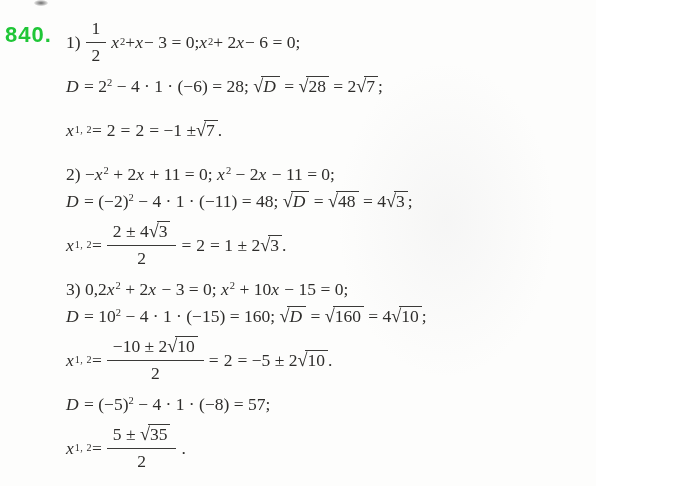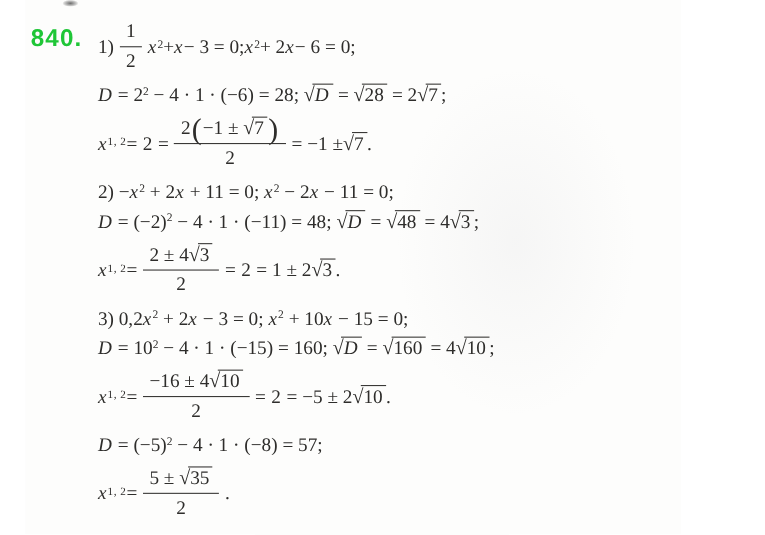--- a/index.html
+++ b/index.html
@@ -4,21 +4,20 @@
 <style>
   html,body{margin:0;padding:0;background:#ffffff;}
   .page{
     position:relative;
     width:596px;height:486px;
     box-sizing:border-box;
     background:#fdfdfc;
     overflow:hidden;
     font-family:"Liberation Serif","DejaVu Serif",serif;
     color:#2e2d2b;
-    margin-left:23px;
   }
   .scan-smudge{
     position:absolute;top:0;left:34px;width:14px;height:6px;
     background:radial-gradient(ellipse at center,#4a4a4a 0%,rgba(80,80,80,.35) 55%,rgba(255,255,255,0) 75%);
     opacity:.8;pointer-events:none;
   }
   .scan-shade{
     position:absolute;top:60px;right:40px;width:220px;height:320px;
     background:radial-gradient(ellipse at center,rgba(180,180,185,.10) 0%,rgba(255,255,255,0) 70%);
     pointer-events:none;
@@ -94,21 +93,20 @@
       <div class="math-line"><span class="i">D</span><span class="r"> = 2</span><span class="sup">2</span><span class="r"> − 4 · 1 · (−6) = 28; </span><span class="sqrt"><span class="rad">√</span><span class="vinc"><span class="i">D</span></span></span><span class="r"> = </span><span class="sqrt"><span class="rad">√</span><span class="vinc"><span class="r">28</span></span></span><span class="r"> = 2</span><span class="sqrt"><span class="rad">√</span><span class="vinc"><span class="r">7</span></span></span><span class="r">;</span></div>
       <div class="math-line tall">
         <span class="i">x</span>
         <span class="sub">1, 2</span>
         <span class="r"> = </span>
         <span class="frac">
           <span class="fden"><span class="r">2</span></span>
         </span>
         <span class="r"> = </span>
         <span class="frac">
-          <span class="fnum"><span class="r">2</span><span class="bp">(</span><span class="r">−1 ± </span><span class="sqrt"><span class="rad">√</span><span class="vinc"><span class="r">7</span></span></span><span class="bp">)</span></span>
           <span class="fden"><span class="r">2</span></span>
         </span>
         <span class="r"> = −1 ± </span>
         <span class="sqrt"><span class="rad">√</span><span class="vinc"><span class="r">7</span></span></span>
         <span class="r">.</span>
       </div>
       <div class="math-line"><span class="r">2) −</span><span class="i">x</span><span class="sup">2</span><span class="r"> + 2</span><span class="i">x</span><span class="r"> + 11 = 0; </span><span class="i">x</span><span class="sup">2</span><span class="r"> − 2</span><span class="i">x</span><span class="r"> − 11 = 0;</span></div>
       <div class="math-line"><span class="i">D</span><span class="r"> = (−2)</span><span class="sup">2</span><span class="r"> − 4 · 1 · (−11) = 48; </span><span class="sqrt"><span class="rad">√</span><span class="vinc"><span class="i">D</span></span></span><span class="r"> = </span><span class="sqrt"><span class="rad">√</span><span class="vinc"><span class="r">48</span></span></span><span class="r"> = 4</span><span class="sqrt"><span class="rad">√</span><span class="vinc"><span class="r">3</span></span></span><span class="r">;</span></div>
       <div class="math-line tall">
         <span class="i">x</span>
@@ -126,21 +124,21 @@
         <span class="sqrt"><span class="rad">√</span><span class="vinc"><span class="r">3</span></span></span>
         <span class="r">.</span>
       </div>
       <div class="math-line"><span class="r">3) 0,2</span><span class="i">x</span><span class="sup">2</span><span class="r"> + 2</span><span class="i">x</span><span class="r"> − 3 = 0; </span><span class="i">x</span><span class="sup">2</span><span class="r"> + 10</span><span class="i">x</span><span class="r"> − 15 = 0;</span></div>
       <div class="math-line"><span class="i">D</span><span class="r"> = 10</span><span class="sup">2</span><span class="r"> − 4 · 1 · (−15) = 160; </span><span class="sqrt"><span class="rad">√</span><span class="vinc"><span class="i">D</span></span></span><span class="r"> = </span><span class="sqrt"><span class="rad">√</span><span class="vinc"><span class="r">160</span></span></span><span class="r"> = 4</span><span class="sqrt"><span class="rad">√</span><span class="vinc"><span class="r">10</span></span></span><span class="r">;</span></div>
       <div class="math-line tall">
         <span class="i">x</span>
         <span class="sub">1, 2</span>
         <span class="r"> = </span>
         <span class="frac">
-          <span class="fnum"><span class="r">−16 ± 4</span><span class="sqrt"><span class="rad">√</span><span class="vinc"><span class="r">10</span></span></span></span>
+          <span class="fnum"><span class="r">−10 ± 2</span><span class="sqrt"><span class="rad">√</span><span class="vinc"><span class="r">10</span></span></span></span>
           <span class="fden"><span class="r">2</span></span>
         </span>
         <span class="r"> = </span>
         <span class="frac">
           <span class="fden"><span class="r">2</span></span>
         </span>
         <span class="r"> = −5 ± 2</span>
         <span class="sqrt"><span class="rad">√</span><span class="vinc"><span class="r">10</span></span></span>
         <span class="r">.</span>
       </div>

